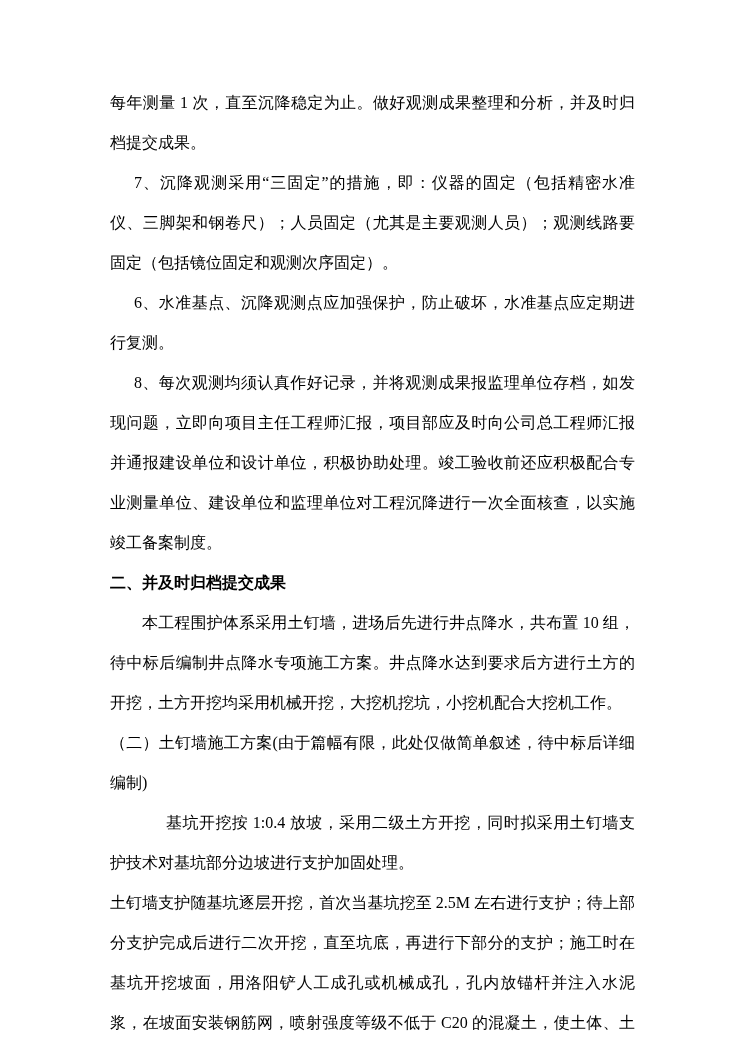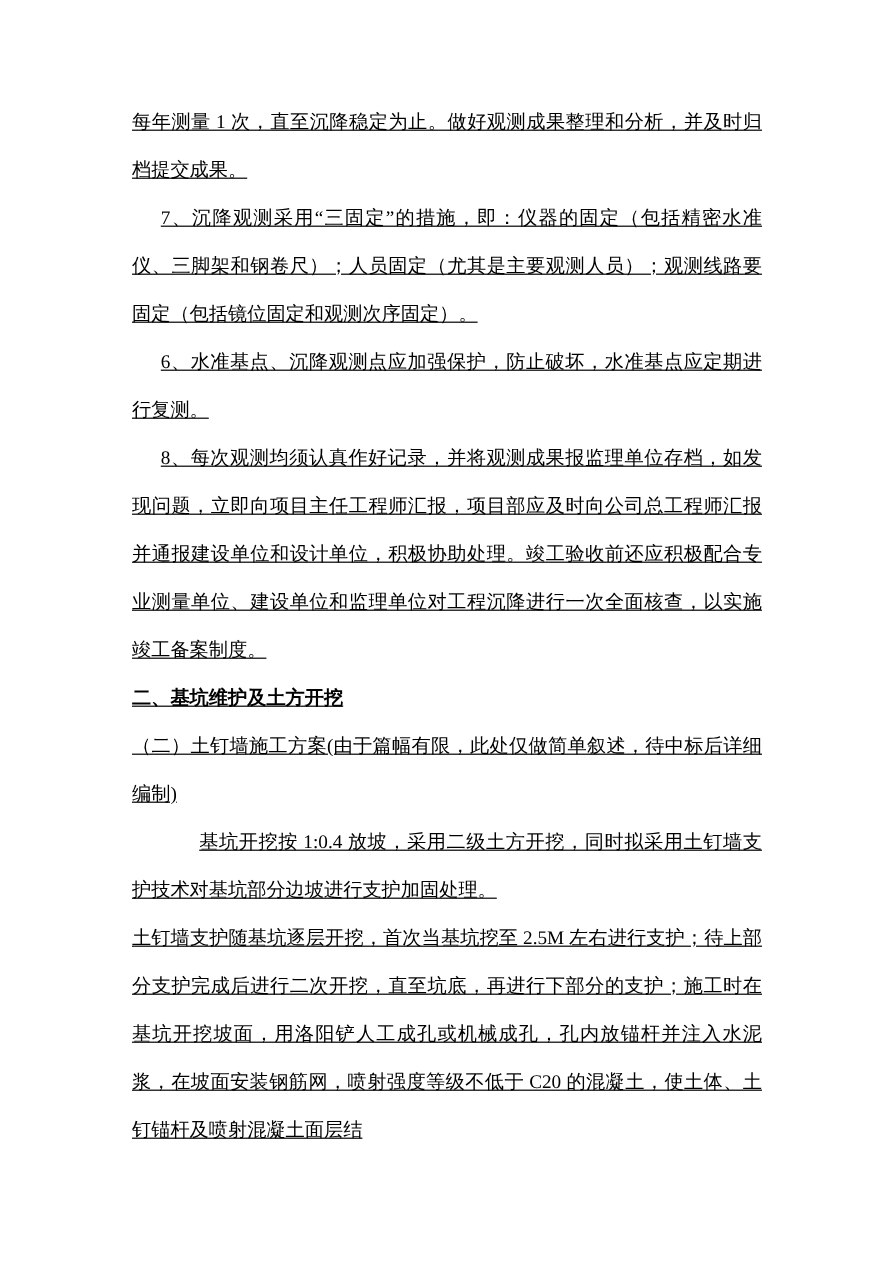--- a/index.html
+++ b/index.html
@@ -10,21 +10,20 @@
   .page {
     position: relative;
     width: 744px;
     height: 1052px;
     background: #ffffff;
     box-sizing: border-box;
     padding: 83px 109px 0 110px;
     overflow: hidden;
     font-family: "Liberation Serif", "DejaVu Serif", serif;
     color: #000000;
-    text-decoration: underline;
   }
   .para {
     margin: 0;
     font-size: 16px;
     line-height: 40px;
     text-align: justify;
     word-break: break-all;
   }
   .indent-15 { text-indent: 1.5em; }
   .indent-2  { text-indent: 2em; }
@@ -36,22 +35,23 @@
 
 <div class="page">
   <p class="para">每年测量 1 次，直至沉降稳定为止。做好观测成果整理和分析，并及时归档提交成果。</p>
 
   <p class="para indent-15">7、沉降观测采用“三固定”的措施，即：仪器的固定（包括精密水准仪、三脚架和钢卷尺）；人员固定（尤其是主要观测人员）；观测线路要固定（包括镜位固定和观测次序固定）。</p>
 
   <p class="para indent-15">6、水准基点、沉降观测点应加强保护，防止破坏，水准基点应定期进行复测。</p>
 
   <p class="para indent-15">8、每次观测均须认真作好记录，并将观测成果报监理单位存档，如发现问题，立即向项目主任工程师汇报，项目部应及时向公司总工程师汇报并通报建设单位和设计单位，积极协助处理。竣工验收前还应积极配合专业测量单位、建设单位和监理单位对工程沉降进行一次全面核查，以实施竣工备案制度。</p>
 
-  <p class="para heading">二、基坑维护及土方开挖</p>
+  <p class="para heading">二、并及时归档提交成果</p>
 
 
+  <p class="para indent-2">本工程围护体系采用土钉墙，进场后先进行井点降水，共布置 10 组，待中标后编制井点降水专项施工方案。井点降水达到要求后方进行土方的开挖，土方开挖均采用机械开挖，大挖机挖坑，小挖机配合大挖机工作。</p>
 
   <p class="para">（二）土钉墙施工方案(由于篇幅有限，此处仅做简单叙述，待中标后详细编制)</p>
 
   <p class="para indent-35">基坑开挖按 1:0.4 放坡，采用二级土方开挖，同时拟采用土钉墙支护技术对基坑部分边坡进行支护加固处理。</p>
 
   <p class="para">土钉墙支护随基坑逐层开挖，首次当基坑挖至 2.5M 左右进行支护；待上部分支护完成后进行二次开挖，直至坑底，再进行下部分的支护；施工时在基坑开挖坡面，用洛阳铲人工成孔或机械成孔，孔内放锚杆并注入水泥浆，在坡面安装钢筋网，喷射强度等级不低于 C20 的混凝土，使土体、土钉锚杆及喷射混凝土面层结</p>
 </div>
 
 </body></html>

